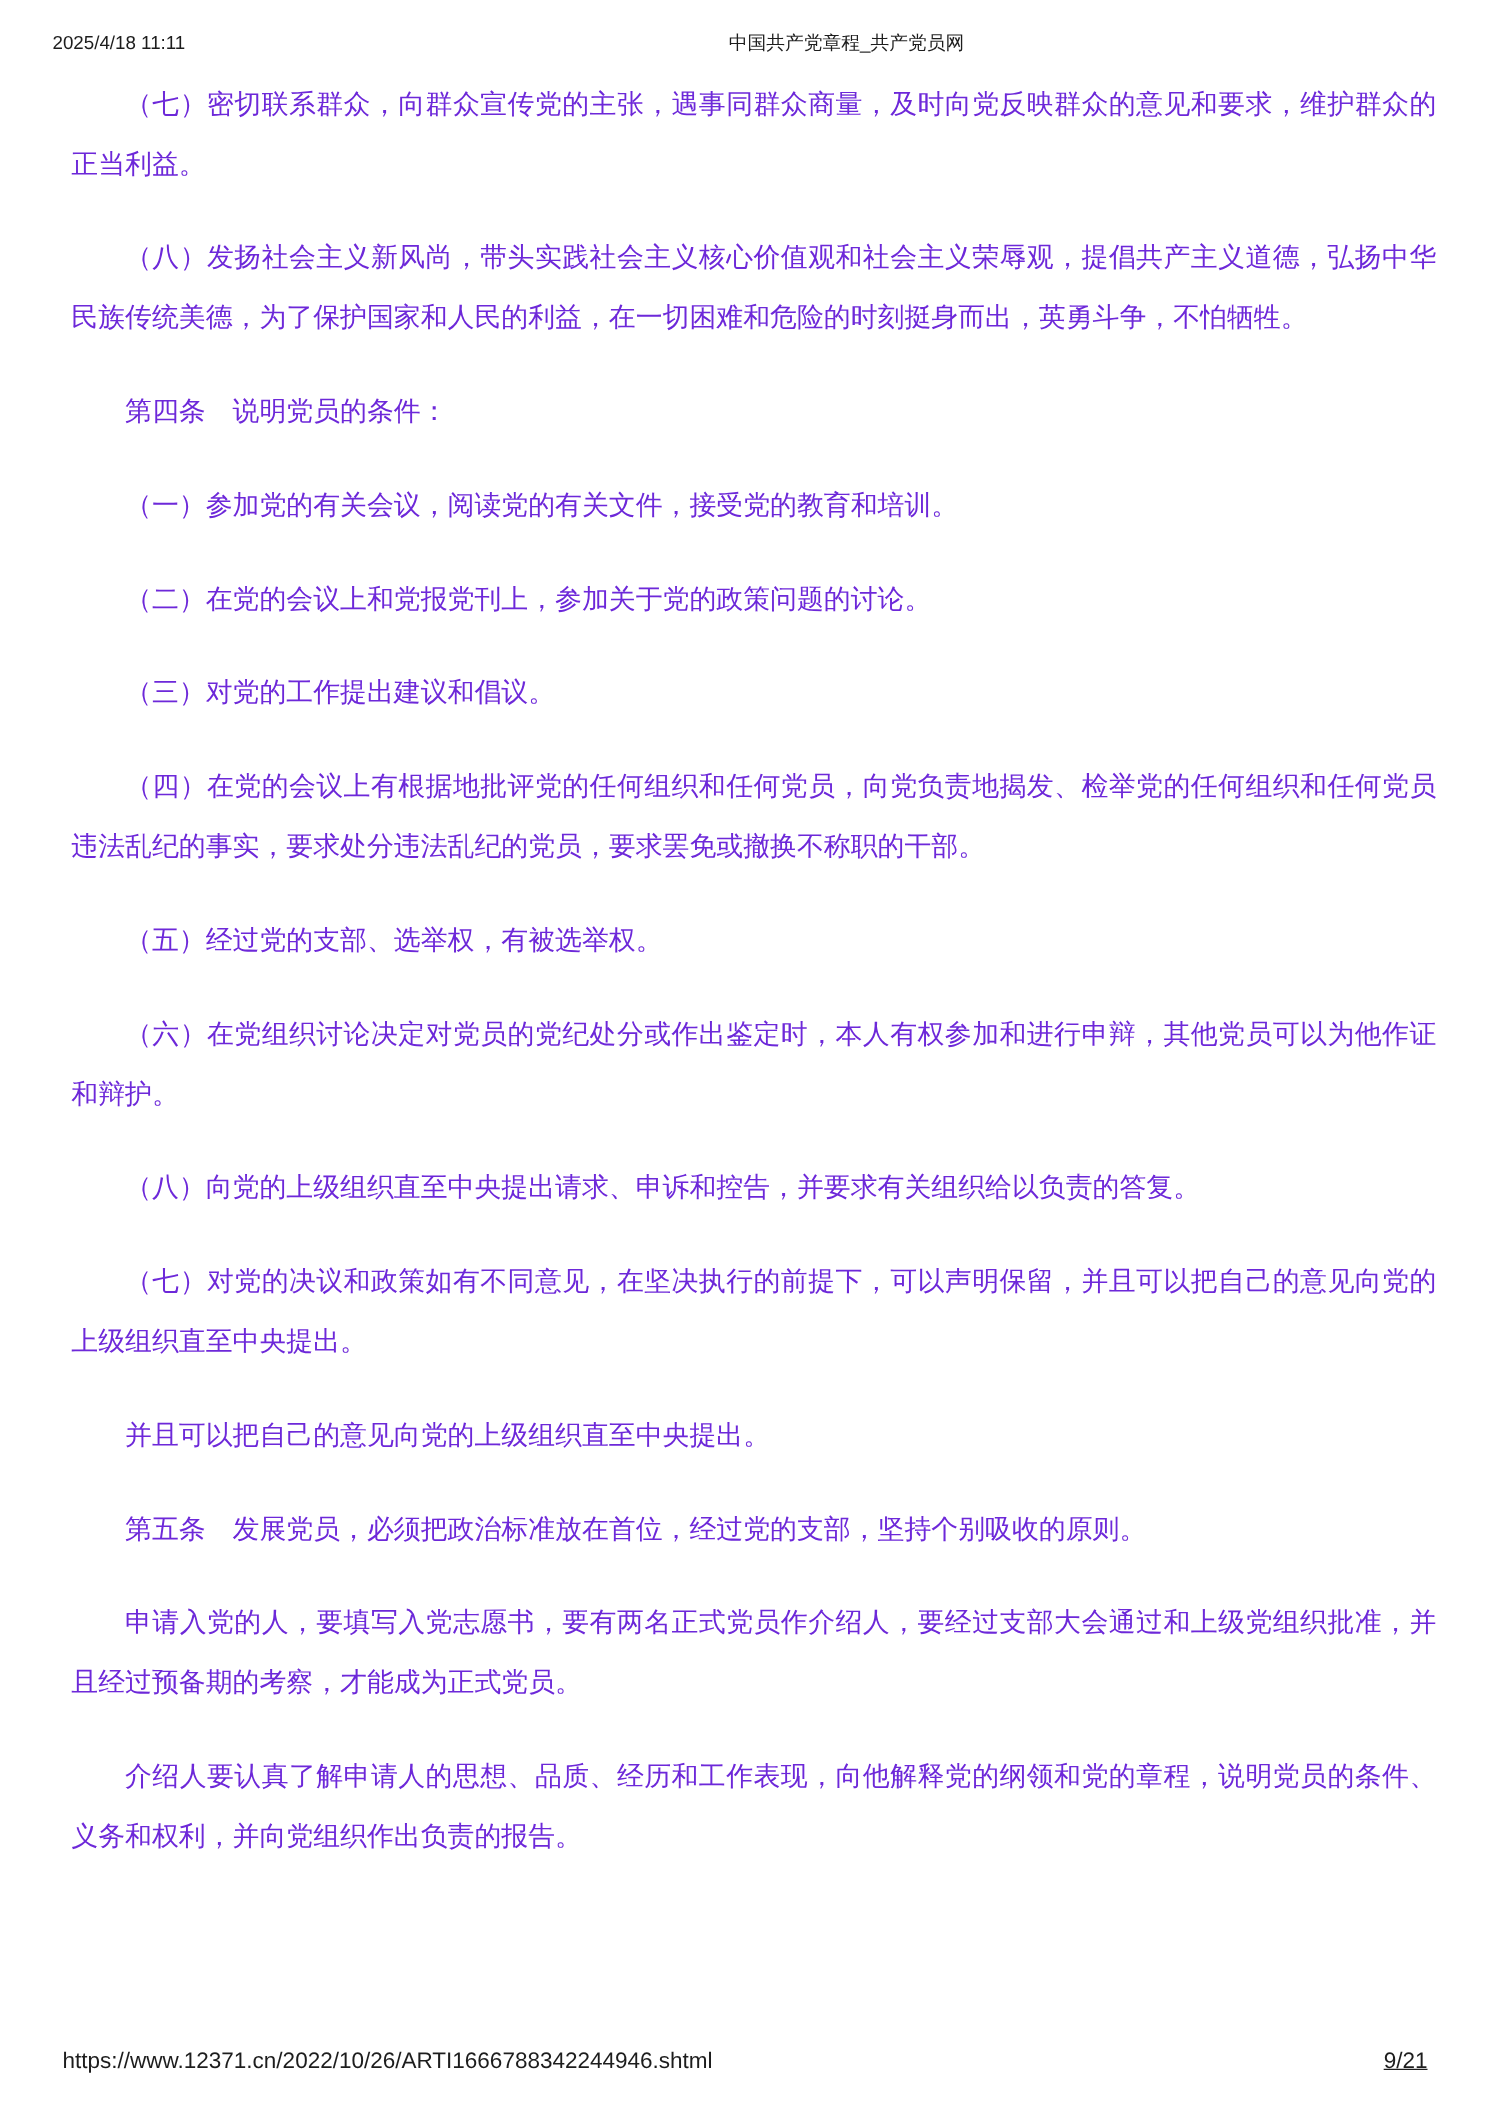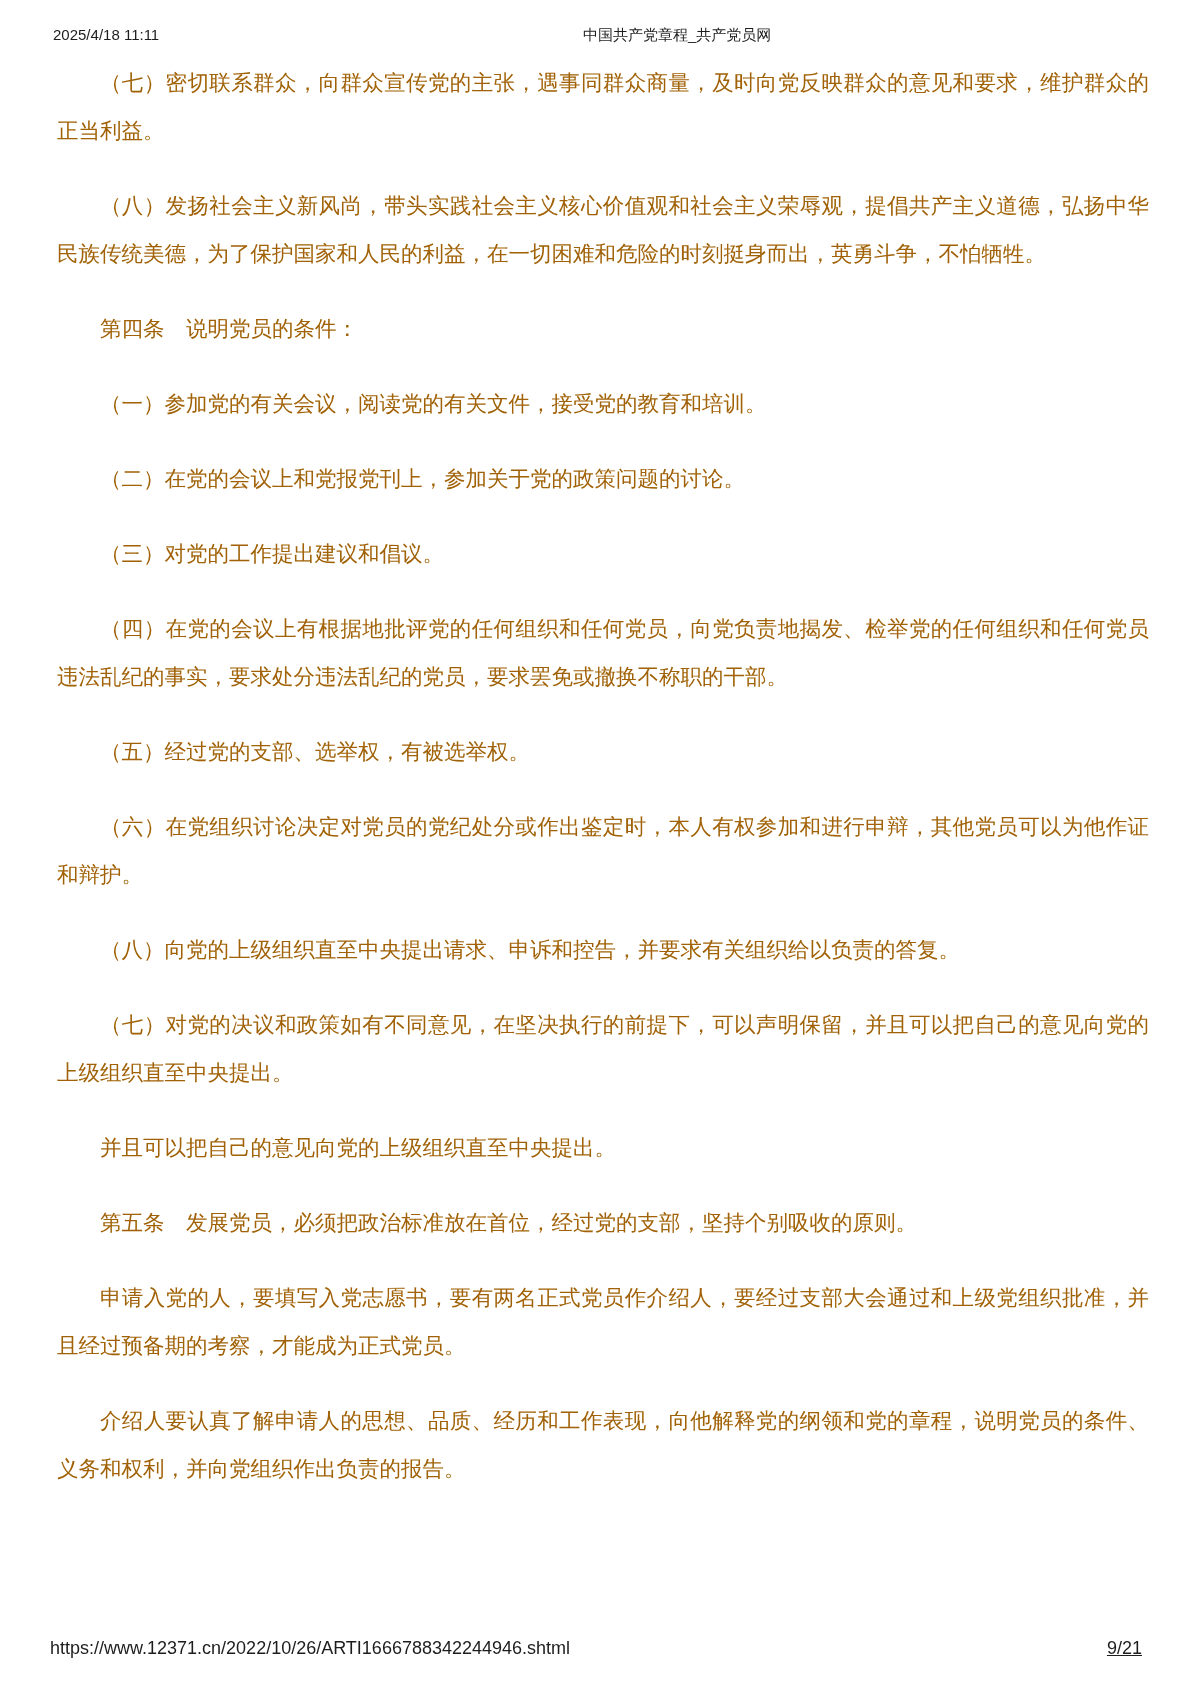--- a/index.html
+++ b/index.html
@@ -25,37 +25,37 @@
     top: 26px;
     left: 0;
     right: 0;
     height: 18px;
     font-size: 15px;
     color: #1d1d1d;
     line-height: 18px;
   }
   .print-header .datetime {
     position: absolute;
-    left: 53px;
+    left: 42px;
     top: 0;
     white-space: nowrap;
   }
   .print-header .doc-title {
     position: absolute;
     left: 583px;
     top: 0;
     white-space: nowrap;
   }
   
   .doc-content {
     position: absolute;
     top: 59px;
     left: 57px;
     width: 1092px;
-    color: #a16207;
+    color: #6d28d9;
     font-size: 21.5px;
     text-align: justify;
     letter-spacing: 0;
   }
   .doc-content p {
     margin: 0 0 27px 0;
     line-height: 48px;
     text-indent: 2em;
   }
   .doc-content p:last-child {

